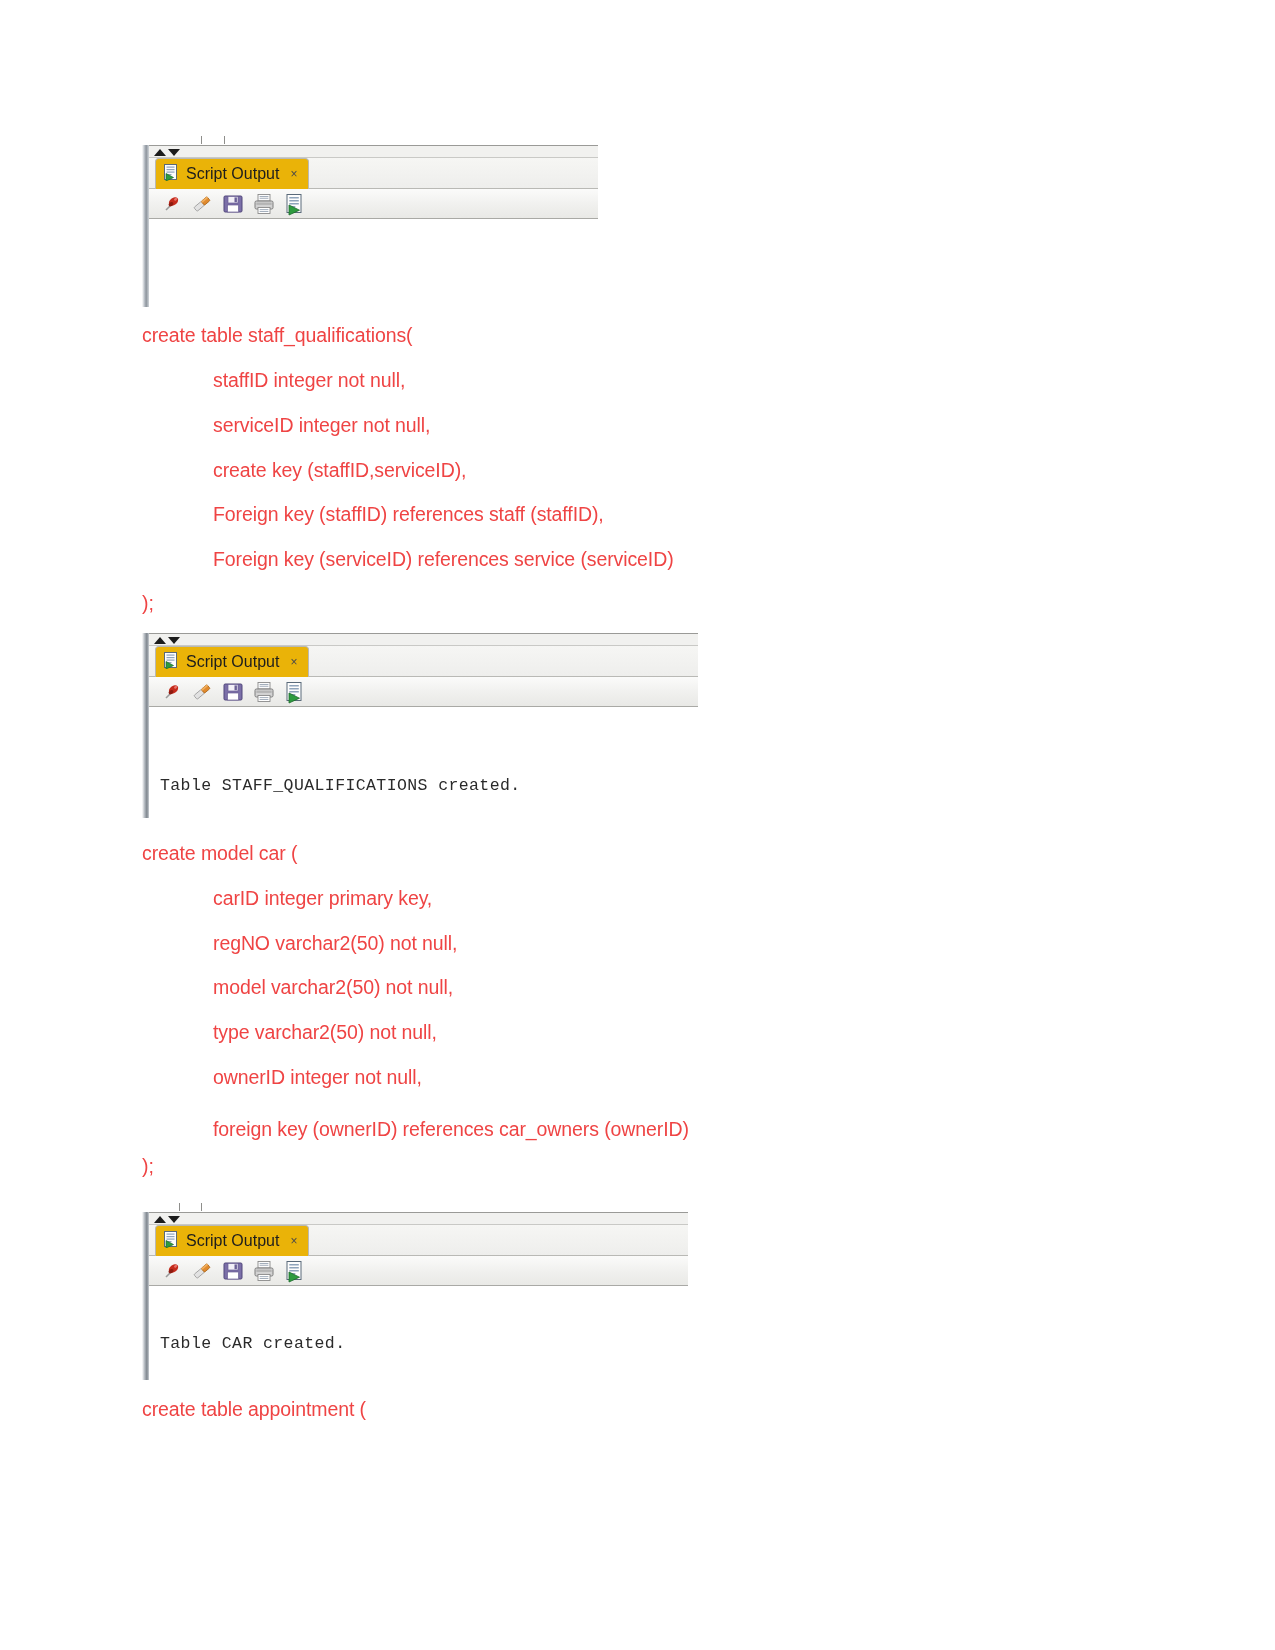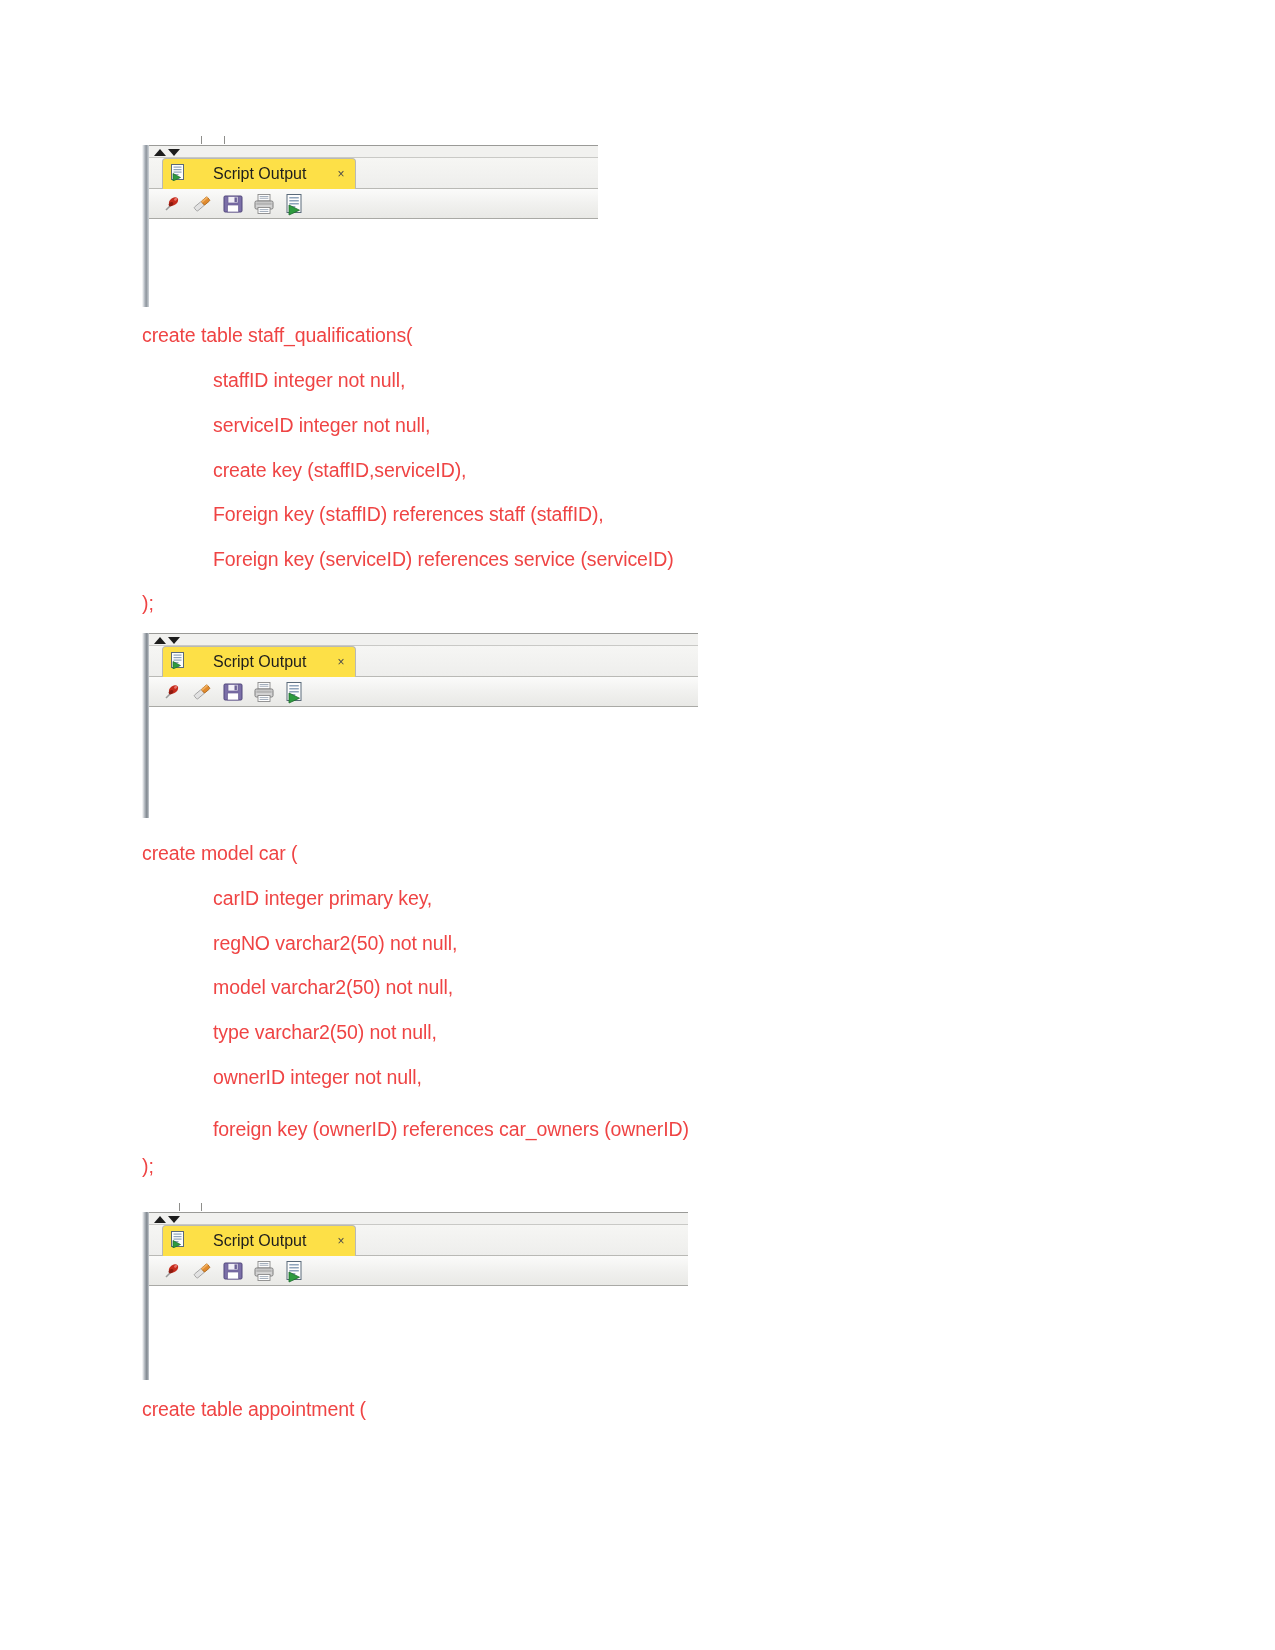--- a/index.html
+++ b/index.html
@@ -99,32 +99,31 @@
     left: 7px;
     right: 0;
     top: 13px;
     height: 31px;
     background: #f2f2f0;
     border-bottom: 1px solid #b9b9b5;
     box-sizing: border-box;
   }
   .tab {
     position: absolute;
-    left: 13px;
+    left: 6px;
     top: 0;
     height: 31px;
     padding: 0 11px 0 6px;
-    background: #fde047;
+    background: #eab308;
     border: 1px solid #b9b9b5;
     border-bottom: none;
     border-radius: 4px 4px 0 0;
     display: flex;
     align-items: center;
     box-sizing: border-box;
-    gap: 20px;
   }
   .tab-title {
     font-size: 16px;
     color: #1d1d1d;
     margin-left: 6px;
     white-space: nowrap;
     font-family: "Liberation Sans", sans-serif;
   }
   .tab-close {
     font-size: 12px;
@@ -374,20 +373,23 @@
           <rect x="6.3" y="8" width="9.5" height="1.5" fill="#8fa4bb"></rect>
           <rect x="6.3" y="11" width="9.5" height="1.5" fill="#8fa4bb"></rect>
           <rect x="6.3" y="14" width="6" height="1.5" fill="#8fa4bb"></rect>
           <polygon points="6,13 16.5,18.2 6,23" fill="#2e9b3f" stroke="#1d6b2b" stroke-width="0.8"></polygon>
         </svg>
       </div>
       <div class="tb-sep"></div>
       <div class="tb-status">Task completed in 0.059 seconds</div>
     </div>
 
+    <div class="output-area">
+      <div class="output-text" style="top:69px;">Table STAFF_QUALIFICATIONS created.</div>
+    </div>
   </div>
 
   <div class="doc-line flush" style="top:844px;">create model car (</div>
   <div class="doc-line indent" style="top:889px;">carID integer primary key,</div>
   <div class="doc-line indent" style="top:934px;">regNO varchar2(50) not null,</div>
   <div class="doc-line indent" style="top:978px;">model varchar2(50) not null,</div>
   <div class="doc-line indent" style="top:1023px;text-align:center;">type varchar2(50) not null,</div>
   <div class="doc-line indent" style="top:1068px;">ownerID integer not null,</div>
   <div class="doc-line indent" style="top:1112px;margin-top:8px;">foreign key (ownerID) references car_owners (ownerID)</div>
   <div class="doc-line flush" style="top:1157px;">);</div>
@@ -470,17 +472,20 @@
           <rect x="6.3" y="8" width="9.5" height="1.5" fill="#8fa4bb"></rect>
           <rect x="6.3" y="11" width="9.5" height="1.5" fill="#8fa4bb"></rect>
           <rect x="6.3" y="14" width="6" height="1.5" fill="#8fa4bb"></rect>
           <polygon points="6,13 16.5,18.2 6,23" fill="#2e9b3f" stroke="#1d6b2b" stroke-width="0.8"></polygon>
         </svg>
       </div>
       <div class="tb-sep"></div>
       <div class="tb-status">Task completed in 0.059 seconds</div>
     </div>
 
+    <div class="output-area">
+      <div class="output-text" style="top:48px;">Table CAR created.</div>
+    </div>
   </div>
 
   <div class="doc-line flush" style="top:1400px;">create table appointment (</div>
 
 </div>
 
 </body></html>

